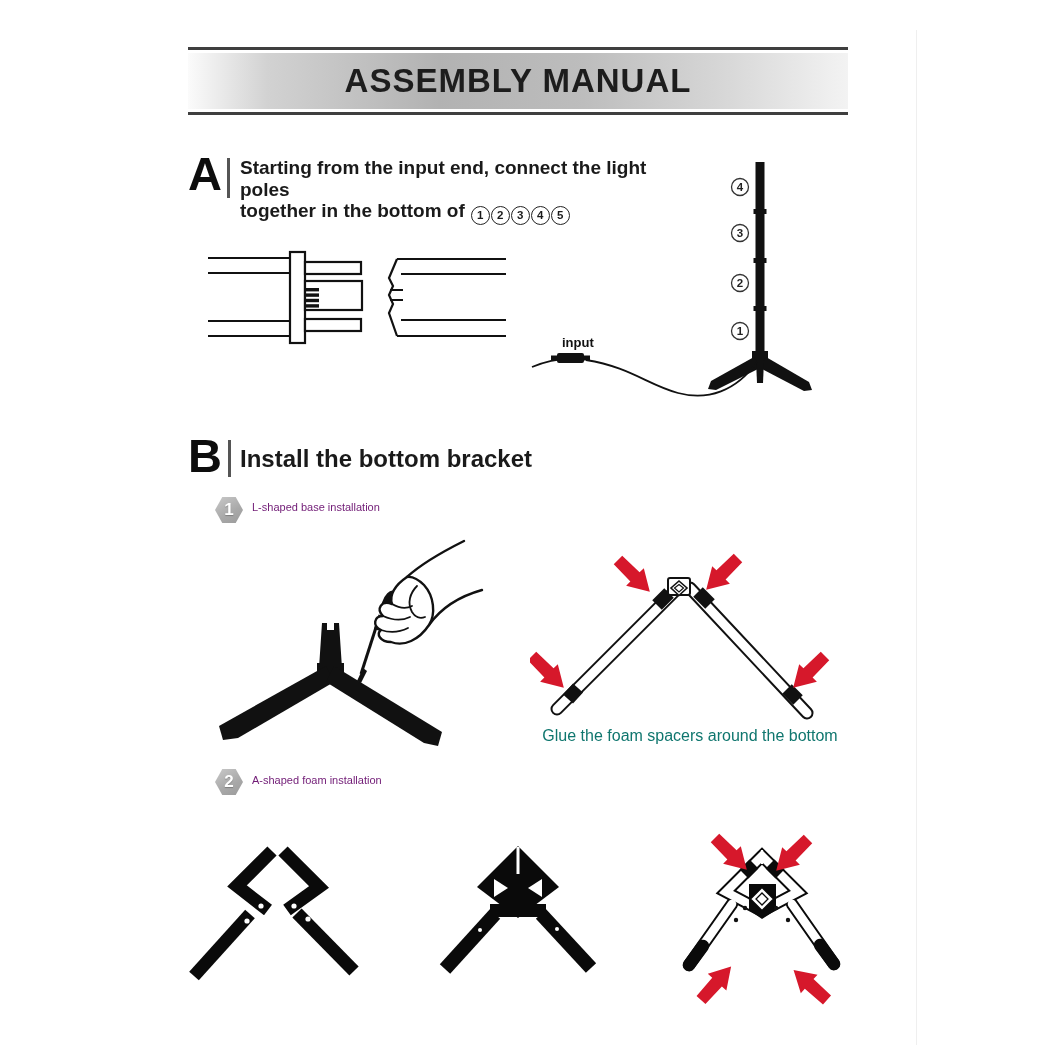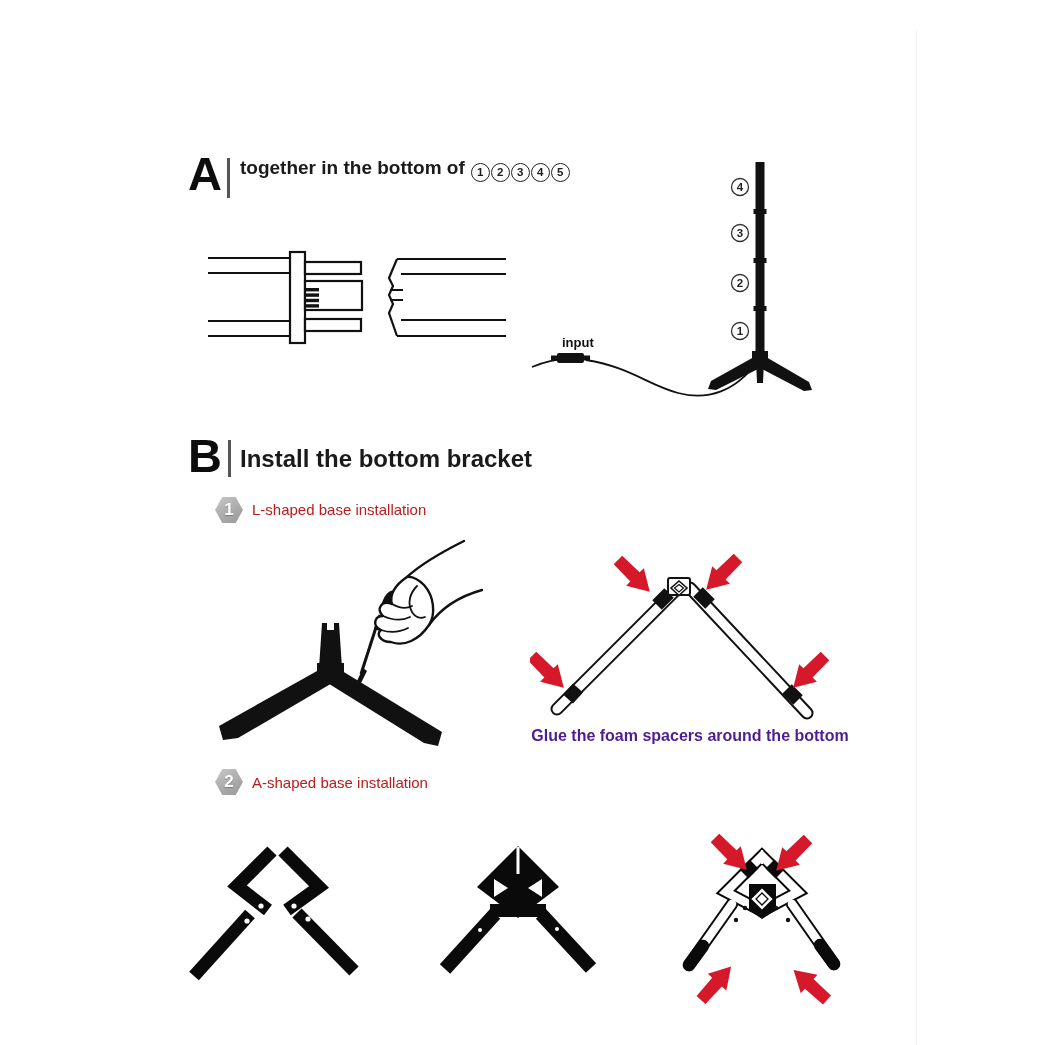--- a/index.html
+++ b/index.html
@@ -22,38 +22,46 @@
 
   
   .circled{display:inline-block;width:17px;height:17px;border:1.5px solid #222;border-radius:50%;
     font-size:11.5px;line-height:17px;text-align:center;vertical-align:-2px;margin:0 0.5px;font-weight:700;}
 
   
   .hex-badge{width:28px;height:26px;display:flex;align-items:center;justify-content:center;
     background:linear-gradient(150deg,#c9c9c9 0%,#a8a8a8 60%,#9b9b9b 100%);
     clip-path:polygon(26% 0%,74% 0%,100% 50%,74% 100%,26% 100%,0% 50%);}
   .hex-num{color:#fff;font-size:17px;font-weight:800;text-shadow:0 1px 1px rgba(0,0,0,.25);}
-  .step-label{font-size:15px;color:#b91c1c;}
-
-  .caption{font-size:16px;font-weight:700;color:#4c1d95;text-align:center;}
+  .step-label{font-size:11px;color:#701a75;}
+
+  .caption{font-size:16px;font-weight:400;color:#0f766e;text-align:center;}
   .input-label{font-size:13px;font-weight:700;fill:#111;}
 
   .edge-line{left:916px;top:30px;width:1px;height:1015px;background:#efefef;}
 </style>
 </head>
 <body>
 
 <div class="page">
 
   <div class="abs edge-line"></div>
 
+  <div class="abs banner">
+    <div class="banner-rule"></div>
+    <div class="banner-bar">
+      <h1 class="banner-title">ASSEMBLY MANUAL</h1>
+    </div>
+    <div class="banner-rule"></div>
+  </div>
 
   <div class="abs sec-letter" style="left:188px;top:152px;">A</div>
   <div class="abs sec-divider" style="left:227px;top:158px;height:40px;"></div>
   <div class="abs sec-text" style="left:240px;top:157px;width:440px;">
+    <div>Starting from the input end, connect the light poles</div>
     <div>
       <span>together in the bottom of</span>
       <span class="circled">1</span><span class="circled">2</span><span class="circled">3</span><span class="circled">4</span><span class="circled">5</span>
     </div>
   </div>
 
   <svg class="abs" style="left:198px;top:232px;" width="314" height="116" viewBox="0 0 314 116">
     <g stroke="#111" stroke-width="2.2" fill="none">
       <path d="M10 26 H92 M10 41 H92 M10 89 H92 M10 104 H92"></path>
       <rect x="92" y="20" width="15" height="91" fill="#fff"></rect>
@@ -169,21 +177,21 @@
       <use href="#red-arrow-a" class="arrow-red" fill="#d6182b" transform="translate(208,10) rotate(135)"></use>
       <use href="#red-arrow-a" class="arrow-red" fill="#d6182b" transform="translate(2,108) rotate(45)"></use>
       <use href="#red-arrow-a" class="arrow-red" fill="#d6182b" transform="translate(295,108) rotate(135)"></use>
     </g>
   </svg>
   <div class="abs caption" style="left:515px;top:727px;width:350px;">Glue the foam spacers around the bottom</div>
 
   <div class="abs hex-badge" style="left:215px;top:769px;">
     <span class="hex-num">2</span>
   </div>
-  <div class="abs step-label" style="left:252px;top:774px;">A-shaped base installation</div>
+  <div class="abs step-label" style="left:252px;top:774px;">A-shaped foam installation</div>
 
   <svg class="abs" style="left:180px;top:840px;" width="200" height="165" viewBox="0 0 200 165">
     <g stroke="#0a0a0a" stroke-width="13" fill="none" stroke-linejoin="miter" stroke-linecap="butt">
       <path d="M92 11 L57 46 L88 70"></path>
       <path d="M103 11 L139 47 L107 70"></path>
       <path d="M70 74 L14 136"></path>
       <path d="M117 73 L174 131"></path>
     </g>
     <g fill="#fff">
       <circle cx="81" cy="66" r="2.6"></circle>

